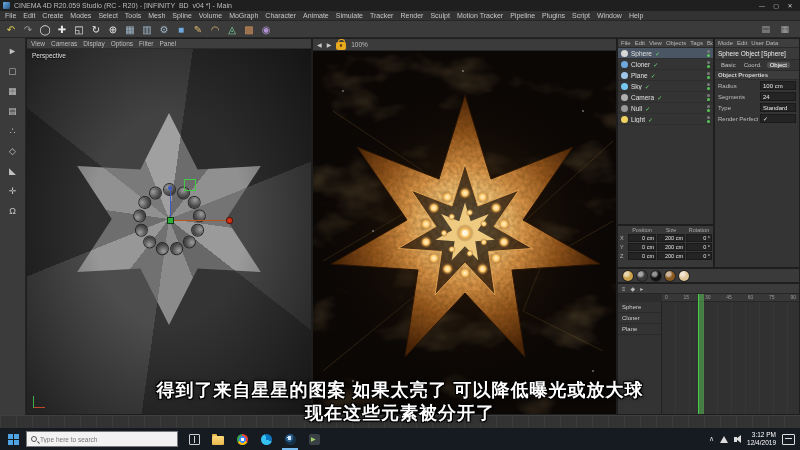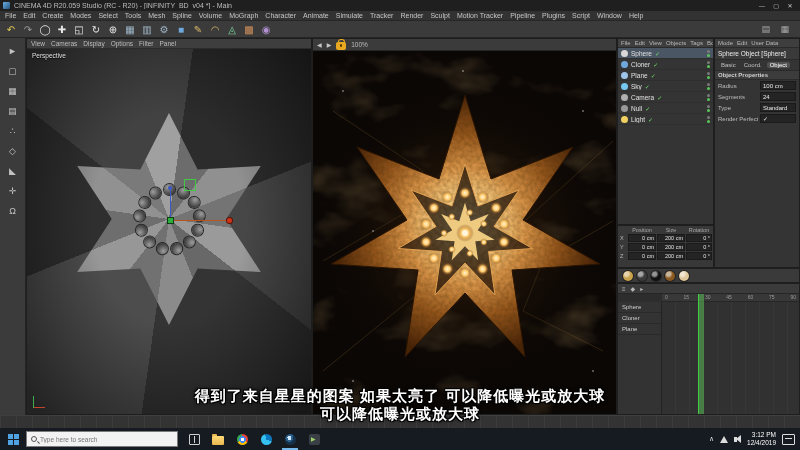--- a/index.html
+++ b/index.html
@@ -169,21 +169,21 @@
   .playhead { position:absolute; left:80px; top:10px; bottom:0; width:6px;
               background:rgba(96,220,96,0.45); border-left:1px solid #4c4; }
 
   
   .bstrip { position:absolute; left:0; top:415px; width:800px; height:13px; background:#333;
             border-top:1px solid #3f3f3f;
             background-image:repeating-linear-gradient(90deg, #3c3c3c 0 1px, transparent 1px 16px); }
 
   
   .subs { position:absolute; left:0; right:0; bottom:26px; z-index:50; text-align:center; }
-  .sub-line { font-size:15px; font-weight:700; color:#ffffff; letter-spacing:1px; line-height:1.25;
+  .sub-line { font-size:18px; font-weight:700; color:#ffffff; letter-spacing:1px; line-height:1.25;
       text-shadow:-1px -1px 0 #000, 1px -1px 0 #000, -1px 1px 0 #000, 1px 1px 0 #000, 0 0 4px #000; }
 
   
   .taskbar { position:absolute; left:0; top:428px; width:800px; height:22px; background:#161a21;
              display:flex; align-items:center; z-index:60; }
   .tb-start { width:26px; height:22px; display:flex; align-items:center; justify-content:center; }
   .winlogo { width:11px; height:11px; display:grid; grid-template-columns:1fr 1fr;
              grid-template-rows:1fr 1fr; gap:1px; }
   .winlogo i { background:#4fa3e3; }
   .tb-search { width:152px; height:16px; background:#f2f2f2; border:1px solid #7a7a7a;
@@ -623,21 +623,21 @@
         <div class="dope-track">Cloner</div>
         <div class="dope-track">Plane</div>
       </div>
     <div class="playhead"></div>
   </div>
 
   <div class="bstrip"></div>
 
   <div class="subs">
     <div class="sub-line">得到了来自星星的图案 如果太亮了 可以降低曝光或放大球</div>
-    <div class="sub-line">可以降低曝光或放大球</div>
+    <div class="sub-line">现在这些元素被分开了</div>
   </div>
 
   <div class="taskbar">
     <div class="tb-start">
       <span class="winlogo">
           <i></i>
           <i></i>
           <i></i>
           <i></i>
         </span>

